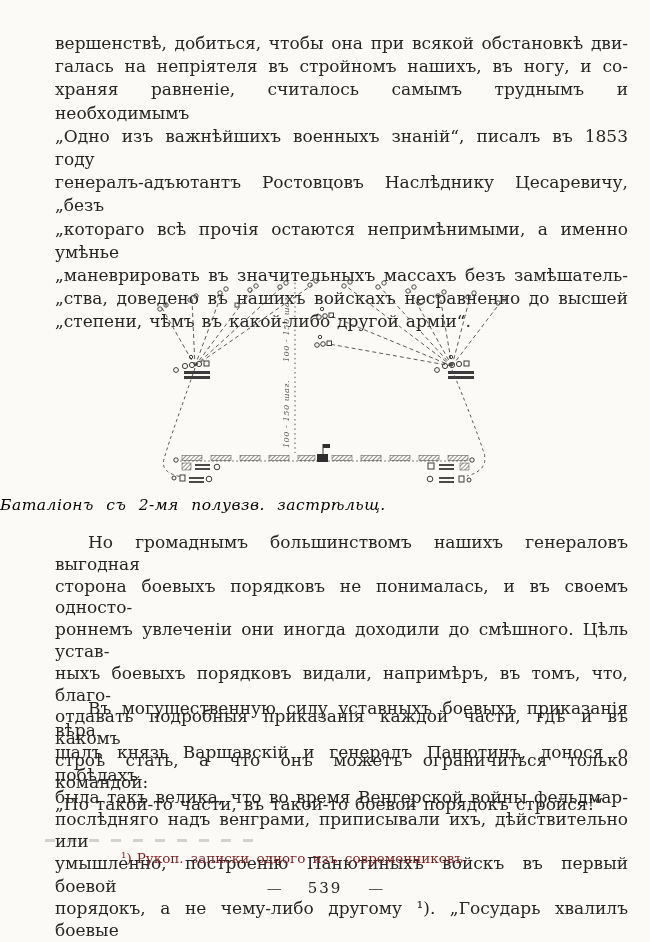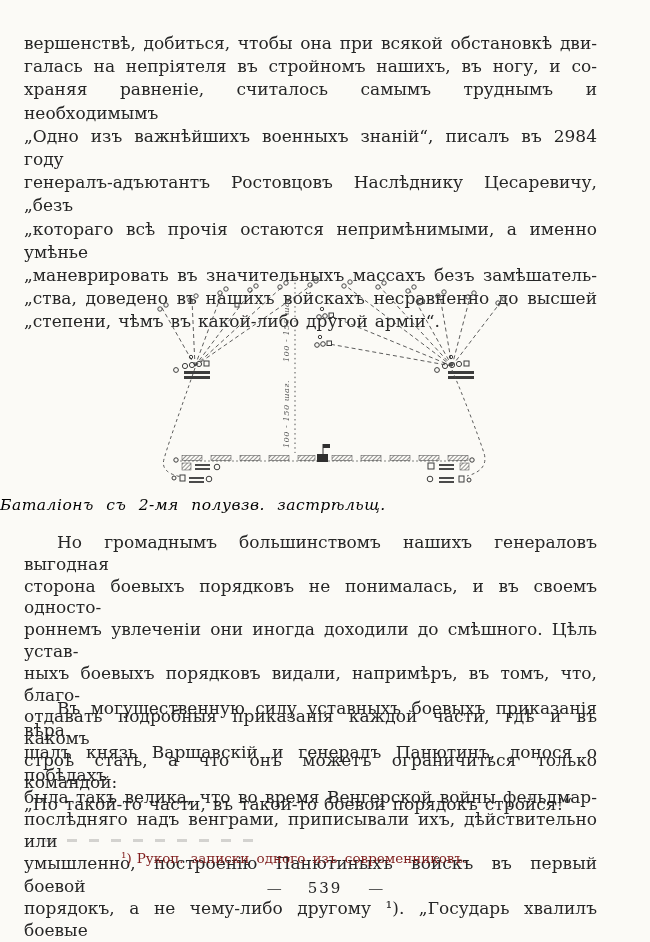--- a/index.html
+++ b/index.html
@@ -8,21 +8,21 @@
     --diagram-ink:#4a4a4a;
   }
   html,body{margin:0;padding:0;}
   body{background:#e9e8e4;}
   .page{
     position:relative;width:650px;height:942px;background:var(--paper);
     font-family:"DejaVu Serif","Liberation Serif",serif;color:var(--ink);
     overflow:hidden;margin:0 auto;
     box-shadow:0 0 6px rgba(0,0,0,.15);
   }
-  .para{position:absolute;left:24px;width:573px;font-size:17px;word-spacing:1.5px;}
+  .para{position:absolute;left:55px;width:573px;font-size:17px;word-spacing:1.5px;}
   .p1{top:32px;line-height:23.2px;}
   .p2{top:532px;line-height:21.8px;}
   .p3{top:697px;line-height:22.2px;}
   .tline{text-align:justify;text-align-last:justify;}
   .tline.rag{text-align-last:left;}
   .indent .tline:first-child{text-indent:33px;}
   .fig{position:absolute;left:118px;top:256px;width:464px;height:238px;margin:0;}
   .caption{
     position:absolute;left:0;top:496px;width:558px;
     font-style:italic;font-size:15.5px;word-spacing:7px;letter-spacing:.5px;color:#000000;
@@ -41,21 +41,21 @@
 </style>
 </head>
 <body>
 
 <div class="page">
 
   <div class="para p1">
       <div class="tline">вершенствѣ, добиться, чтобы она при всякой обстановкѣ дви-</div>
       <div class="tline">галась на непріятеля въ стройномъ нашихъ, въ ногу, и со-</div>
       <div class="tline">храняя равненіе, считалось самымъ труднымъ и необходимымъ</div>
-      <div class="tline">„Одно изъ важнѣйшихъ военныхъ знаній“, писалъ въ 2984 году</div>
+      <div class="tline">„Одно изъ важнѣйшихъ военныхъ знаній“, писалъ въ 1853 году</div>
       <div class="tline">генералъ-адъютантъ Ростовцовъ Наслѣднику Цесаревичу, „безъ</div>
       <div class="tline">„котораго всѣ прочія остаются непримѣнимыми, а именно умѣнье</div>
       <div class="tline">„маневрировать въ значительныхъ массахъ безъ замѣшатель-</div>
       <div class="tline">„ства, доведено въ нашихъ войскахъ несравненно до высшей</div>
       <div class="tline rag">„степени, чѣмъ въ какой-либо другой арміи“.</div>
     </div>
 
   <figure class="fig">
     <svg viewBox="0 0 464 238" width="464" height="238">
       <defs>

